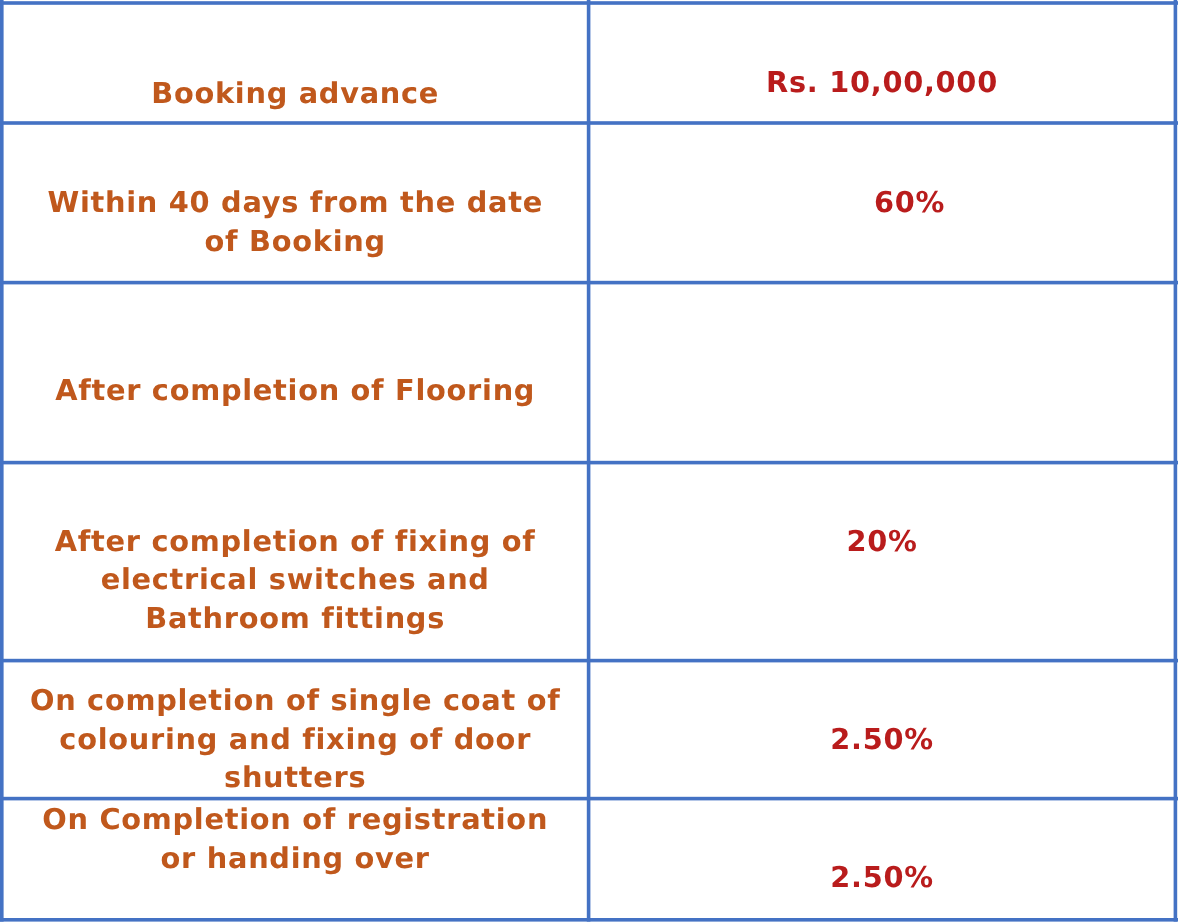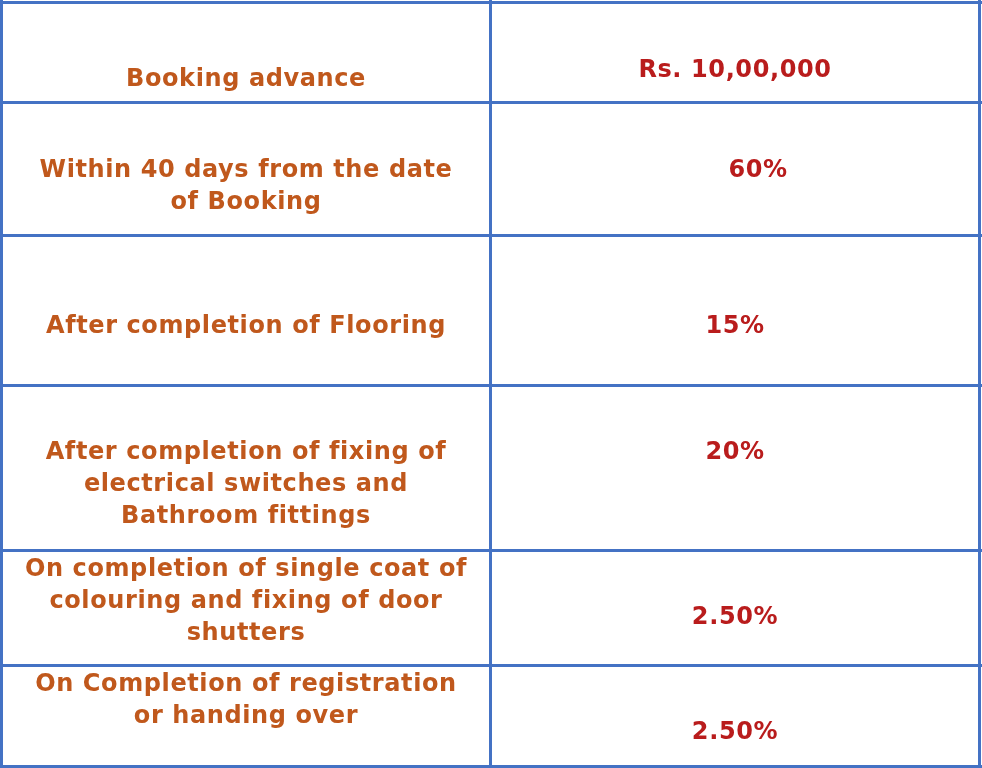--- a/index.html
+++ b/index.html
@@ -32,36 +32,33 @@
     </div>
     <div class="cell right" style="align-items:flex-start;padding-top:48px;padding-left:46px;">
       <span>60%</span>
     </div>
   </div>
 
   <div class="row" style="top:237px;height:148px;margin-top:24px;">
     <div class="cell left" style="align-items:flex-start;padding-top:48px;">
       <span>After completion of Flooring</span>
     </div>
-    <div class="cell right" style="align-items:flex-start;padding-top:48px;">
-      <span>15%</span>
-    </div>
   </div>
 
   <div class="row" style="top:387px;height:130px;">
     <div class="cell left" style="align-items:flex-start;padding-top:48px;padding-left:30px;padding-right:30px;">
       <span>After completion of fixing of electrical switches and Bathroom fittings</span>
     </div>
     <div class="cell right" style="align-items:flex-start;padding-top:48px;text-align:right;">
       <span>20%</span>
     </div>
   </div>
 
   <div class="row" style="top:552px;height:113px;">
-    <div class="cell left" style="align-items:flex-start;padding-top:0px;padding-left:10px;padding-right:10px;">
+    <div class="cell left" style="align-items:flex-start;padding-top:16px;padding-left:10px;padding-right:10px;">
       <span>On completion of single coat of colouring and fixing of door shutters</span>
     </div>
     <div class="cell right" style="align-items:flex-start;padding-top:48px;">
       <span>2.50%</span>
     </div>
   </div>
 
   <div class="row" style="top:667px;height:88px;">
     <div class="cell left" style="align-items:flex-start;padding-top:0px;padding-left:20px;padding-right:20px;">
       <span>On Completion of registration or handing over</span>

